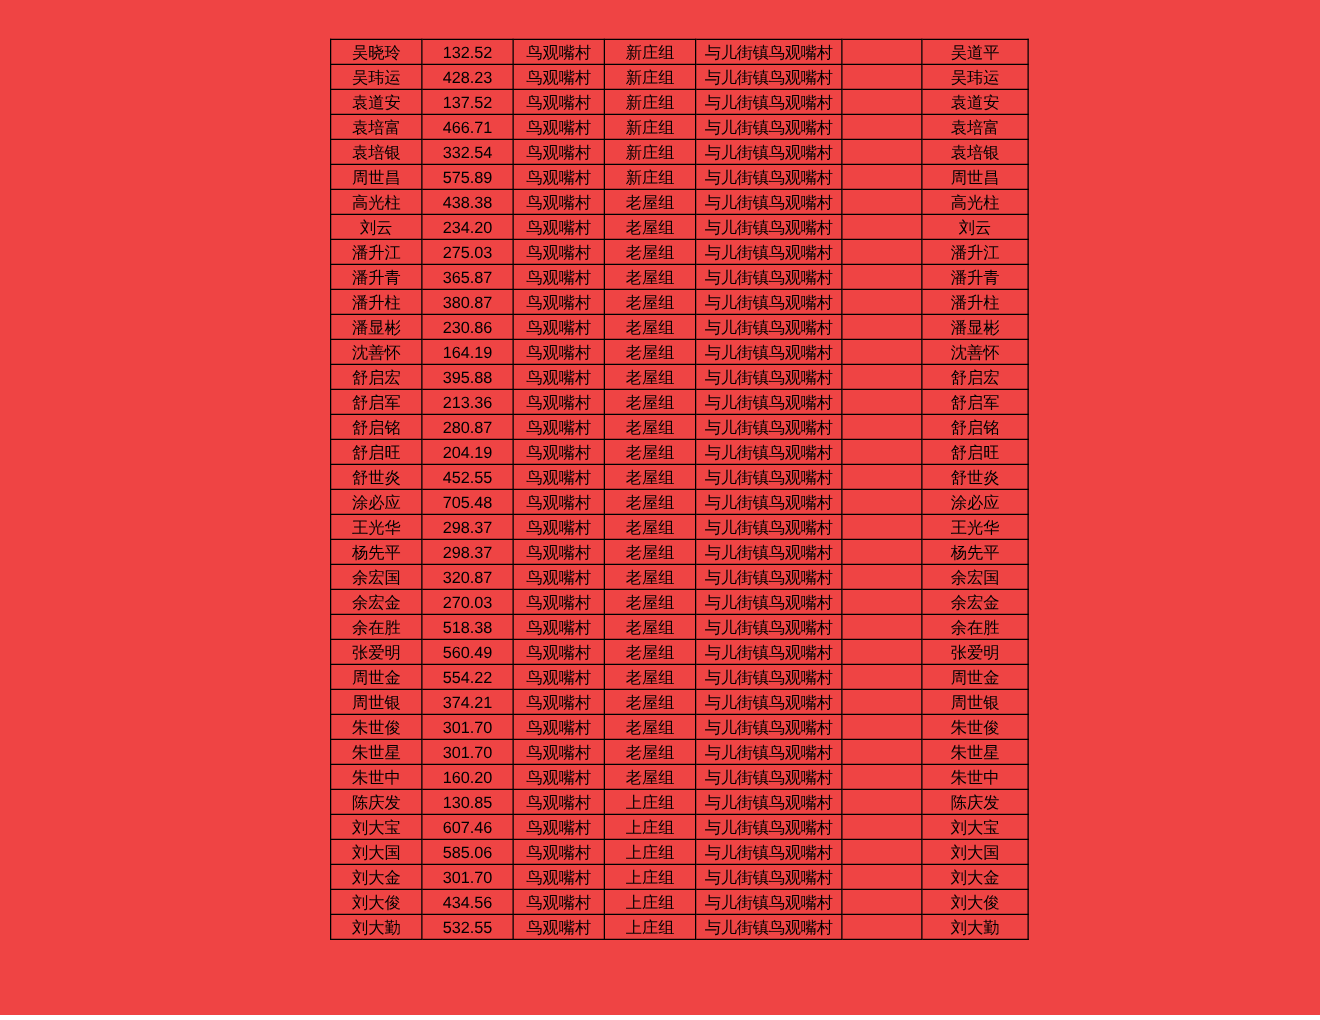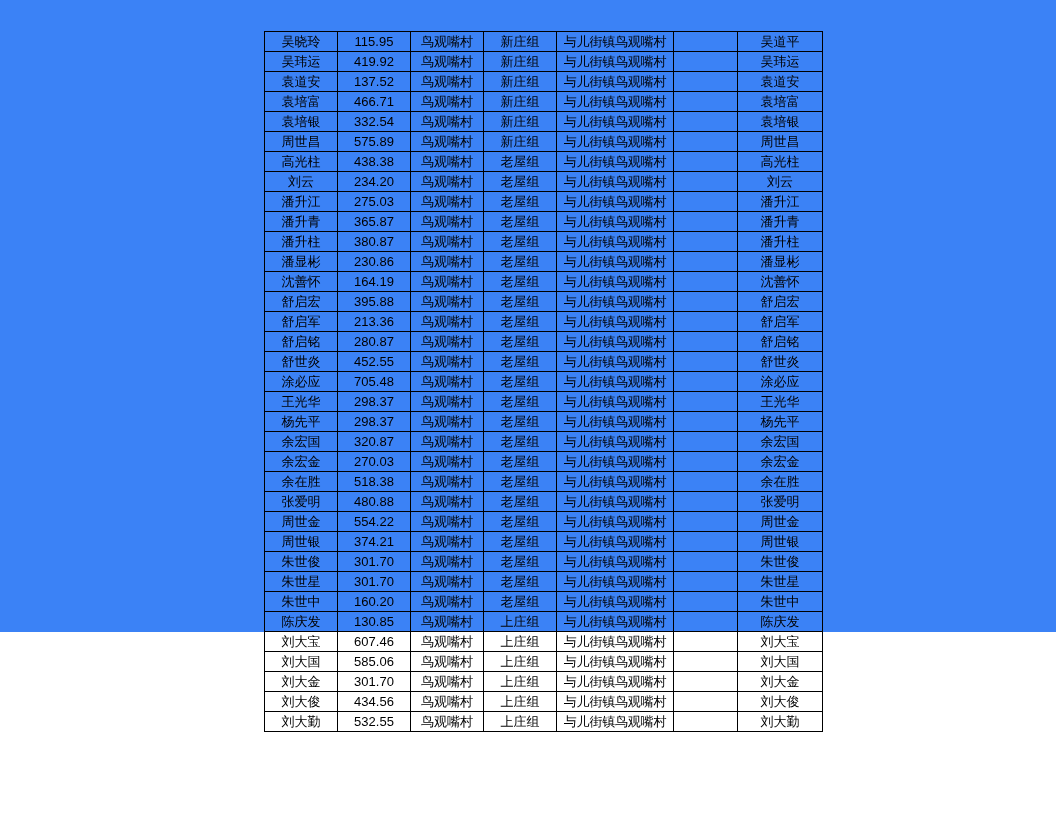--- a/index.html
+++ b/index.html
@@ -10,22 +10,22 @@
   body {
     width: 1056px;
     height: 816px;
     font-family: "Liberation Serif", "DejaVu Serif", serif;
     color: #000000;
     overflow: hidden;
   }
   .page {
     position: relative;
     width: 1056px;
-    height: 632px;
-    background: #3b82f6;
+    height: 812px;
+    background: #ef4444;
   }
   .table-wrap {
     position: absolute;
     left: 264px;
     top: 31px;
   }
   table.data {
     border-collapse: collapse;
     table-layout: fixed;
   }
@@ -70,30 +70,30 @@
         <col class="c-amount">
         <col class="c-village">
         <col class="c-group">
         <col class="c-full">
         <col class="c-blank">
         <col class="c-name2">
       </colgroup>
       <tbody id="table-body">
           <tr>
             <td class="name">吴晓玲</td>
-            <td class="amount">115.95</td>
+            <td class="amount">132.52</td>
             <td class="village">鸟观嘴村</td>
             <td class="group">新庄组</td>
             <td class="full">与儿街镇鸟观嘴村</td>
             <td class="blank"></td>
             <td class="name2">吴道平</td>
           </tr>
           <tr>
             <td class="name">吴玮运</td>
-            <td class="amount">419.92</td>
+            <td class="amount">428.23</td>
             <td class="village">鸟观嘴村</td>
             <td class="group">新庄组</td>
             <td class="full">与儿街镇鸟观嘴村</td>
             <td class="blank"></td>
             <td class="name2">吴玮运</td>
           </tr>
           <tr>
             <td class="name">袁道安</td>
             <td class="amount">137.52</td>
             <td class="village">鸟观嘴村</td>
@@ -213,20 +213,29 @@
           <tr>
             <td class="name">舒启铭</td>
             <td class="amount">280.87</td>
             <td class="village">鸟观嘴村</td>
             <td class="group">老屋组</td>
             <td class="full">与儿街镇鸟观嘴村</td>
             <td class="blank"></td>
             <td class="name2">舒启铭</td>
           </tr>
           <tr>
+            <td class="name">舒启旺</td>
+            <td class="amount">204.19</td>
+            <td class="village">鸟观嘴村</td>
+            <td class="group">老屋组</td>
+            <td class="full">与儿街镇鸟观嘴村</td>
+            <td class="blank"></td>
+            <td class="name2">舒启旺</td>
+          </tr>
+          <tr>
             <td class="name">舒世炎</td>
             <td class="amount">452.55</td>
             <td class="village">鸟观嘴村</td>
             <td class="group">老屋组</td>
             <td class="full">与儿街镇鸟观嘴村</td>
             <td class="blank"></td>
             <td class="name2">舒世炎</td>
           </tr>
           <tr>
             <td class="name">涂必应</td>
@@ -277,21 +286,21 @@
             <td class="name">余在胜</td>
             <td class="amount">518.38</td>
             <td class="village">鸟观嘴村</td>
             <td class="group">老屋组</td>
             <td class="full">与儿街镇鸟观嘴村</td>
             <td class="blank"></td>
             <td class="name2">余在胜</td>
           </tr>
           <tr>
             <td class="name">张爱明</td>
-            <td class="amount">480.88</td>
+            <td class="amount">560.49</td>
             <td class="village">鸟观嘴村</td>
             <td class="group">老屋组</td>
             <td class="full">与儿街镇鸟观嘴村</td>
             <td class="blank"></td>
             <td class="name2">张爱明</td>
           </tr>
           <tr>
             <td class="name">周世金</td>
             <td class="amount">554.22</td>
             <td class="village">鸟观嘴村</td>

